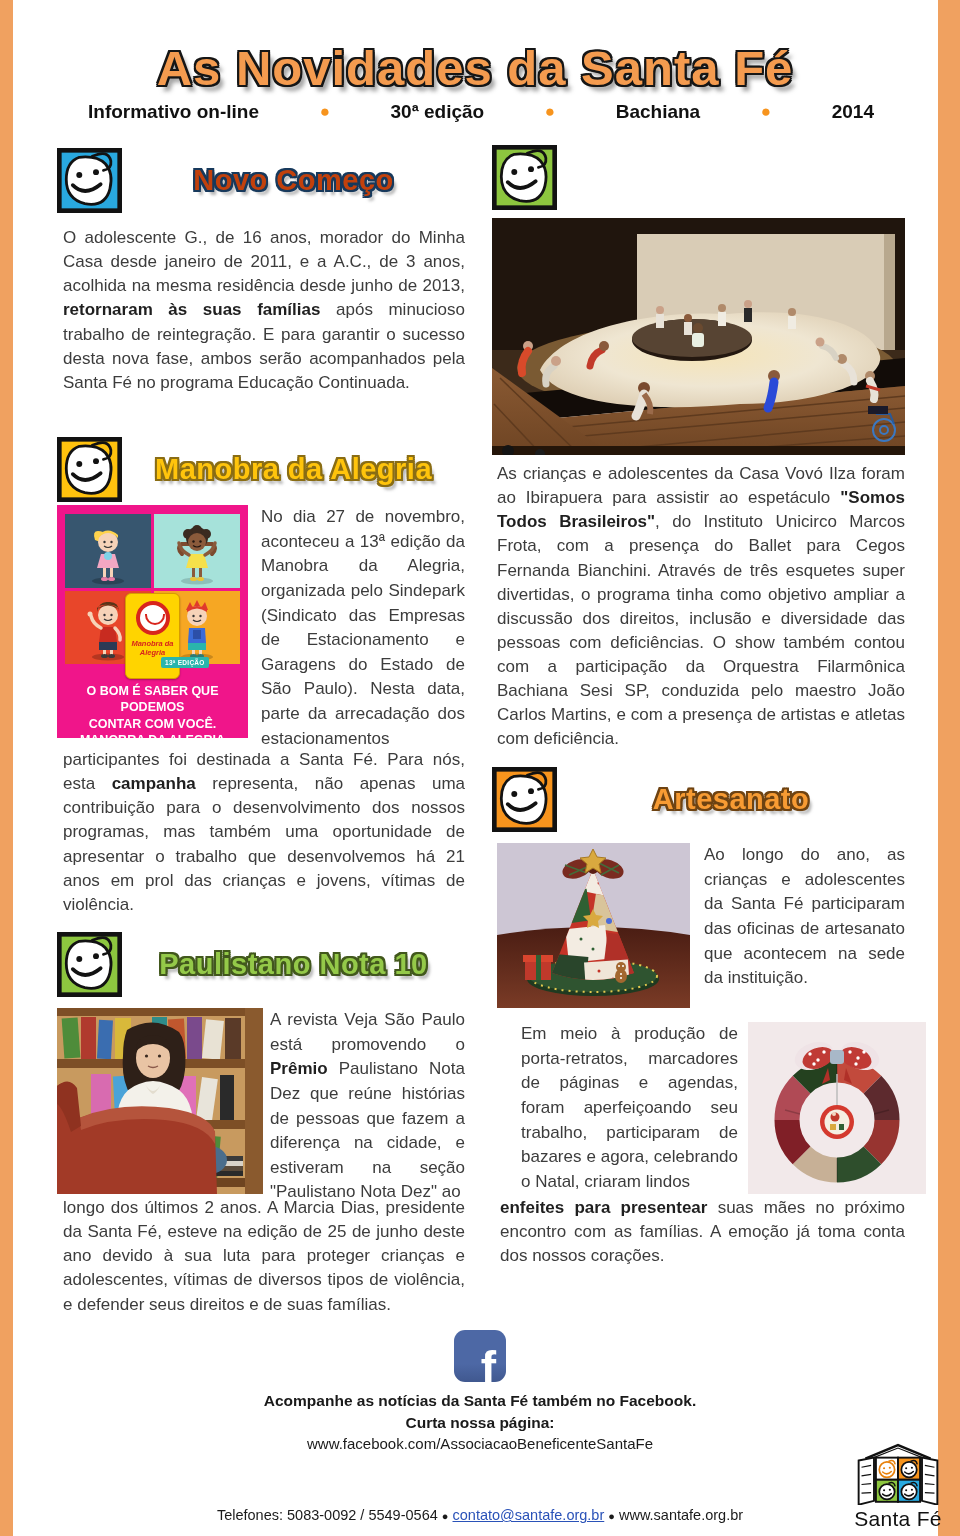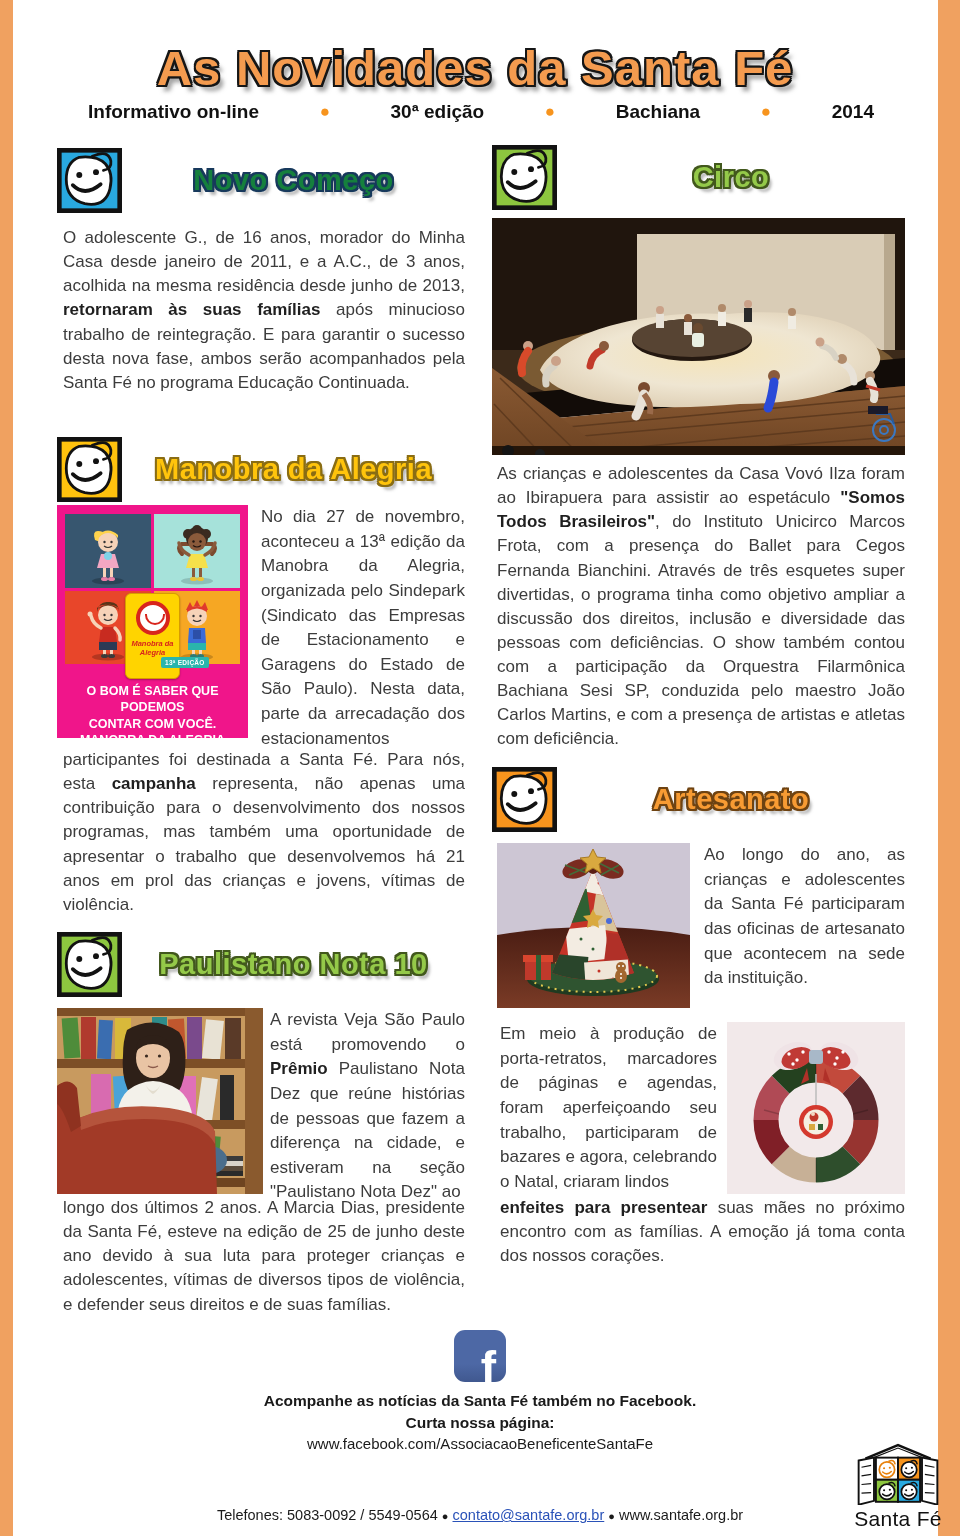--- a/index.html
+++ b/index.html
@@ -20,21 +20,21 @@
     justify-content:space-between; font-size:19px; font-weight:bold; color:#111; }
   .info-dot { color:#F7941D; font-size:17px; }
 
   
   .sec-header { position:absolute; display:flex; align-items:center; }
   .sec-icon { width:65px; height:65px; flex:0 0 65px; }
   .sec-title { flex:1; text-align:center; font-size:29px; font-weight:bold; letter-spacing:.5px;
     text-shadow:-2px -2px 0 var(--out), 2px -2px 0 var(--out), -2px 2px 0 var(--out), 2px 2px 0 var(--out),
                 -2px 0 0 var(--out), 2px 0 0 var(--out), 0 -2px 0 var(--out), 0 2px 0 var(--out),
                 4px 5px 3px rgba(120,120,120,.55); }
-  .t-blue  { color:#15803d; --out:#17395c; }
+  .t-blue  { color:#c2410c; --out:#17395c; }
   .t-yellow{ color:#FFC40C; --out:#8a6d14; }
   .t-green { color:#94C949; --out:#42581d; }
   .t-orange{ color:#F79B33; --out:#6e4312; }
 
   .para { position:absolute; font-size:17px; line-height:1.42; color:#3c3c3c; text-align:justify; }
   .para b, .side-text b { color:#1f1f1f; }
   .row { position:absolute; display:flex; }
   .side-text { font-size:17px; line-height:1.45; color:#3c3c3c; text-align:justify; }
 
   
@@ -290,21 +290,20 @@
   </div>
 
   <p class="para" style="top:1196px; left:63px; width:402px;">longo dos últimos 2 anos. A Marcia Dias, presidente da Santa Fé, esteve na edição de 25 de junho deste ano devido à sua luta para proteger crianças e adolescentes, vítimas de diversos tipos de violência, e defender seus direitos e de suas famílias.</p>
 
   <div class="sec-header" style="top:145px; left:492px; width:413px;">
     <span class="sec-icon" style="color:#8DC63F">
       <svg width="65" height="65">
           <use href="#smiley"></use>
         </svg>
     </span>
-    <span class="sec-title t-green">Circo</span>
   </div>
 
   <div class="photo" style="position:absolute; top:218px; left:492px;">
     <svg width="413" height="237" viewBox="0 0 413 237">
       <defs>
         <radialGradient id="glow" cx="50%" cy="45%" r="60%">
           <stop offset="0%" stop-color="#F5E4B8"></stop>
             <stop offset="55%" stop-color="#EFE6D2"></stop>
             <stop offset="100%" stop-color="#ddcdb2"></stop>
         </radialGradient>
@@ -451,21 +450,21 @@
         <circle cx="122" cy="123" r="1" fill="#fff"></circle>
           <circle cx="126" cy="123" r="1" fill="#fff"></circle>
         <circle cx="124" cy="131" r="1" fill="#fff"></circle>
           <circle cx="124" cy="135" r="1" fill="#fff"></circle>
       </svg>
     </div>
     <div class="side-text" style="flex:1">Ao longo do ano, as crianças e adolescentes da Santa Fé participaram das oficinas de artesanato que acontecem na sede da instituição.</div>
   </div>
 
   <div class="row" style="top:1022px; left:500px; width:405px; gap:10px;">
-    <div class="side-text" style="width:217px; flex:0 0 217px;">Em meio à produção de porta-retratos, marcadores de páginas e agendas, foram aperfeiçoando seu trabalho, participaram de bazares e agora, celebrando o Natal, criaram lindos</div>
+    <div class="side-text" style="width:217px; flex:0 0 217px;margin-left:21px;">Em meio à produção de porta-retratos, marcadores de páginas e agendas, foram aperfeiçoando seu trabalho, participaram de bazares e agora, celebrando o Natal, criaram lindos</div>
     <div class="photo">
       <svg width="178" height="172" viewBox="0 0 178 172">
         <rect width="178" height="172" fill="#F2E9EA"></rect>
         <g fill="none" stroke-width="25">
           <path d="M139 98 A50 50 0 0 1 124.4 133.4" stroke="#973430"></path>
           <path d="M124.4 133.4 A50 50 0 0 1 89 148" stroke="#2E4E2C"></path>
           <path d="M89 148 A50 50 0 0 1 53.6 133.4" stroke="#C7B096"></path>
           <path d="M53.6 133.4 A50 50 0 0 1 39 98" stroke="#801F27"></path>
           <path d="M39 98 A50 50 0 0 1 53.6 62.6" stroke="#B04A55"></path>
           <path d="M53.6 62.6 A50 50 0 0 1 89 48" stroke="#24411F"></path>

